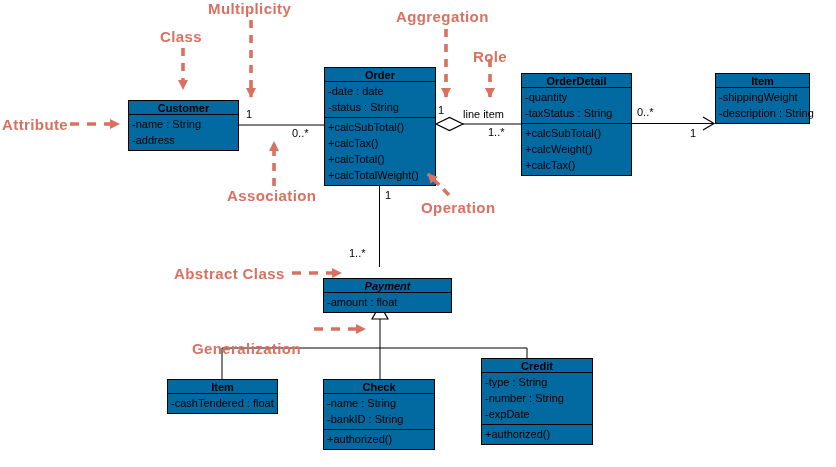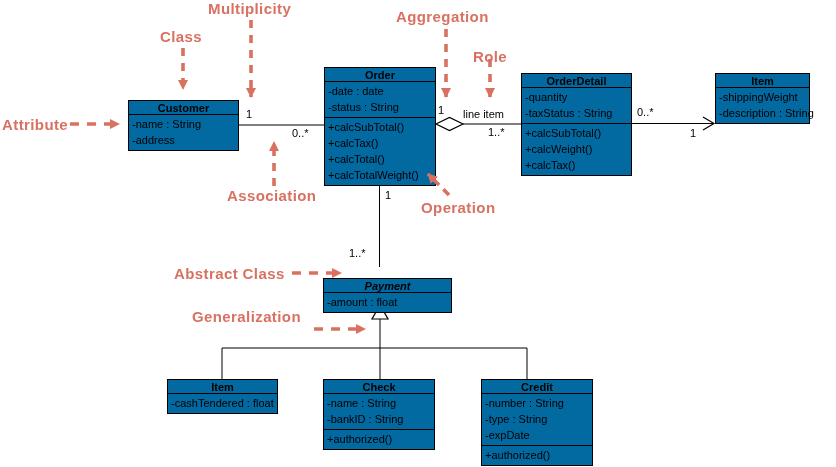--- a/index.html
+++ b/index.html
@@ -78,21 +78,21 @@
   </svg>
 
   <div class="ann" style="left:208px; top:0px;">Multiplicity</div>
   <div class="ann" style="left:160px; top:28px;">Class</div>
   <div class="ann" style="left:396px; top:8px;">Aggregation</div>
   <div class="ann" style="left:473px; top:32px;margin-top:16px;">Role</div>
   <div class="ann" style="left:2px;   top:116px;">Attribute</div>
   <div class="ann" style="left:227px; top:187px;">Association</div>
   <div class="ann" style="left:421px; top:199px;">Operation</div>
   <div class="ann" style="left:174px; top:265px;">Abstract Class</div>
-  <div class="ann" style="left:192px; top:308px;">Generalization</div>
+  <div class="ann" style="left:192px; top:340px;">Generalization</div>
 
   <div class="elabel" style="left:246px; top:108px;">1</div>
   <div class="elabel" style="left:292px; top:127px;">0..*</div>
   <div class="elabel" style="left:438px; top:104px;">1</div>
   <div class="elabel" style="left:463px; top:108px;">line item</div>
   <div class="elabel" style="left:488px; top:126px;">1..*</div>
   <div class="elabel" style="left:637px; top:106px;">0..*</div>
   <div class="elabel" style="left:690px; top:127px;">1</div>
   <div class="elabel" style="left:385px; top:189px;">1</div>
   <div class="elabel" style="left:349px; top:247px;">1..*</div>
@@ -158,25 +158,25 @@
     <div class="uml-header">Check</div>
     <div class="uml-sec">
       <div class="uml-row">-name : String</div>
       <div class="uml-row">-bankID : String</div>
     </div>
     <div class="uml-sec ops">
       <div class="uml-row">+authorized()</div>
     </div>
   </div>
 
-  <div class="uml-class" style="left:481px; top:379px; width:112px;">
+  <div class="uml-class" style="left:481px; top:358px; width:112px;">
     <div class="uml-header">Credit</div>
     <div class="uml-sec">
+      <div class="uml-row">-type : String</div>
       <div class="uml-row">-number : String</div>
-      <div class="uml-row">-type : String</div>
       <div class="uml-row">-expDate</div>
     </div>
     <div class="uml-sec ops">
       <div class="uml-row">+authorized()</div>
     </div>
   </div>
 
 </div>
 
 </body></html>

